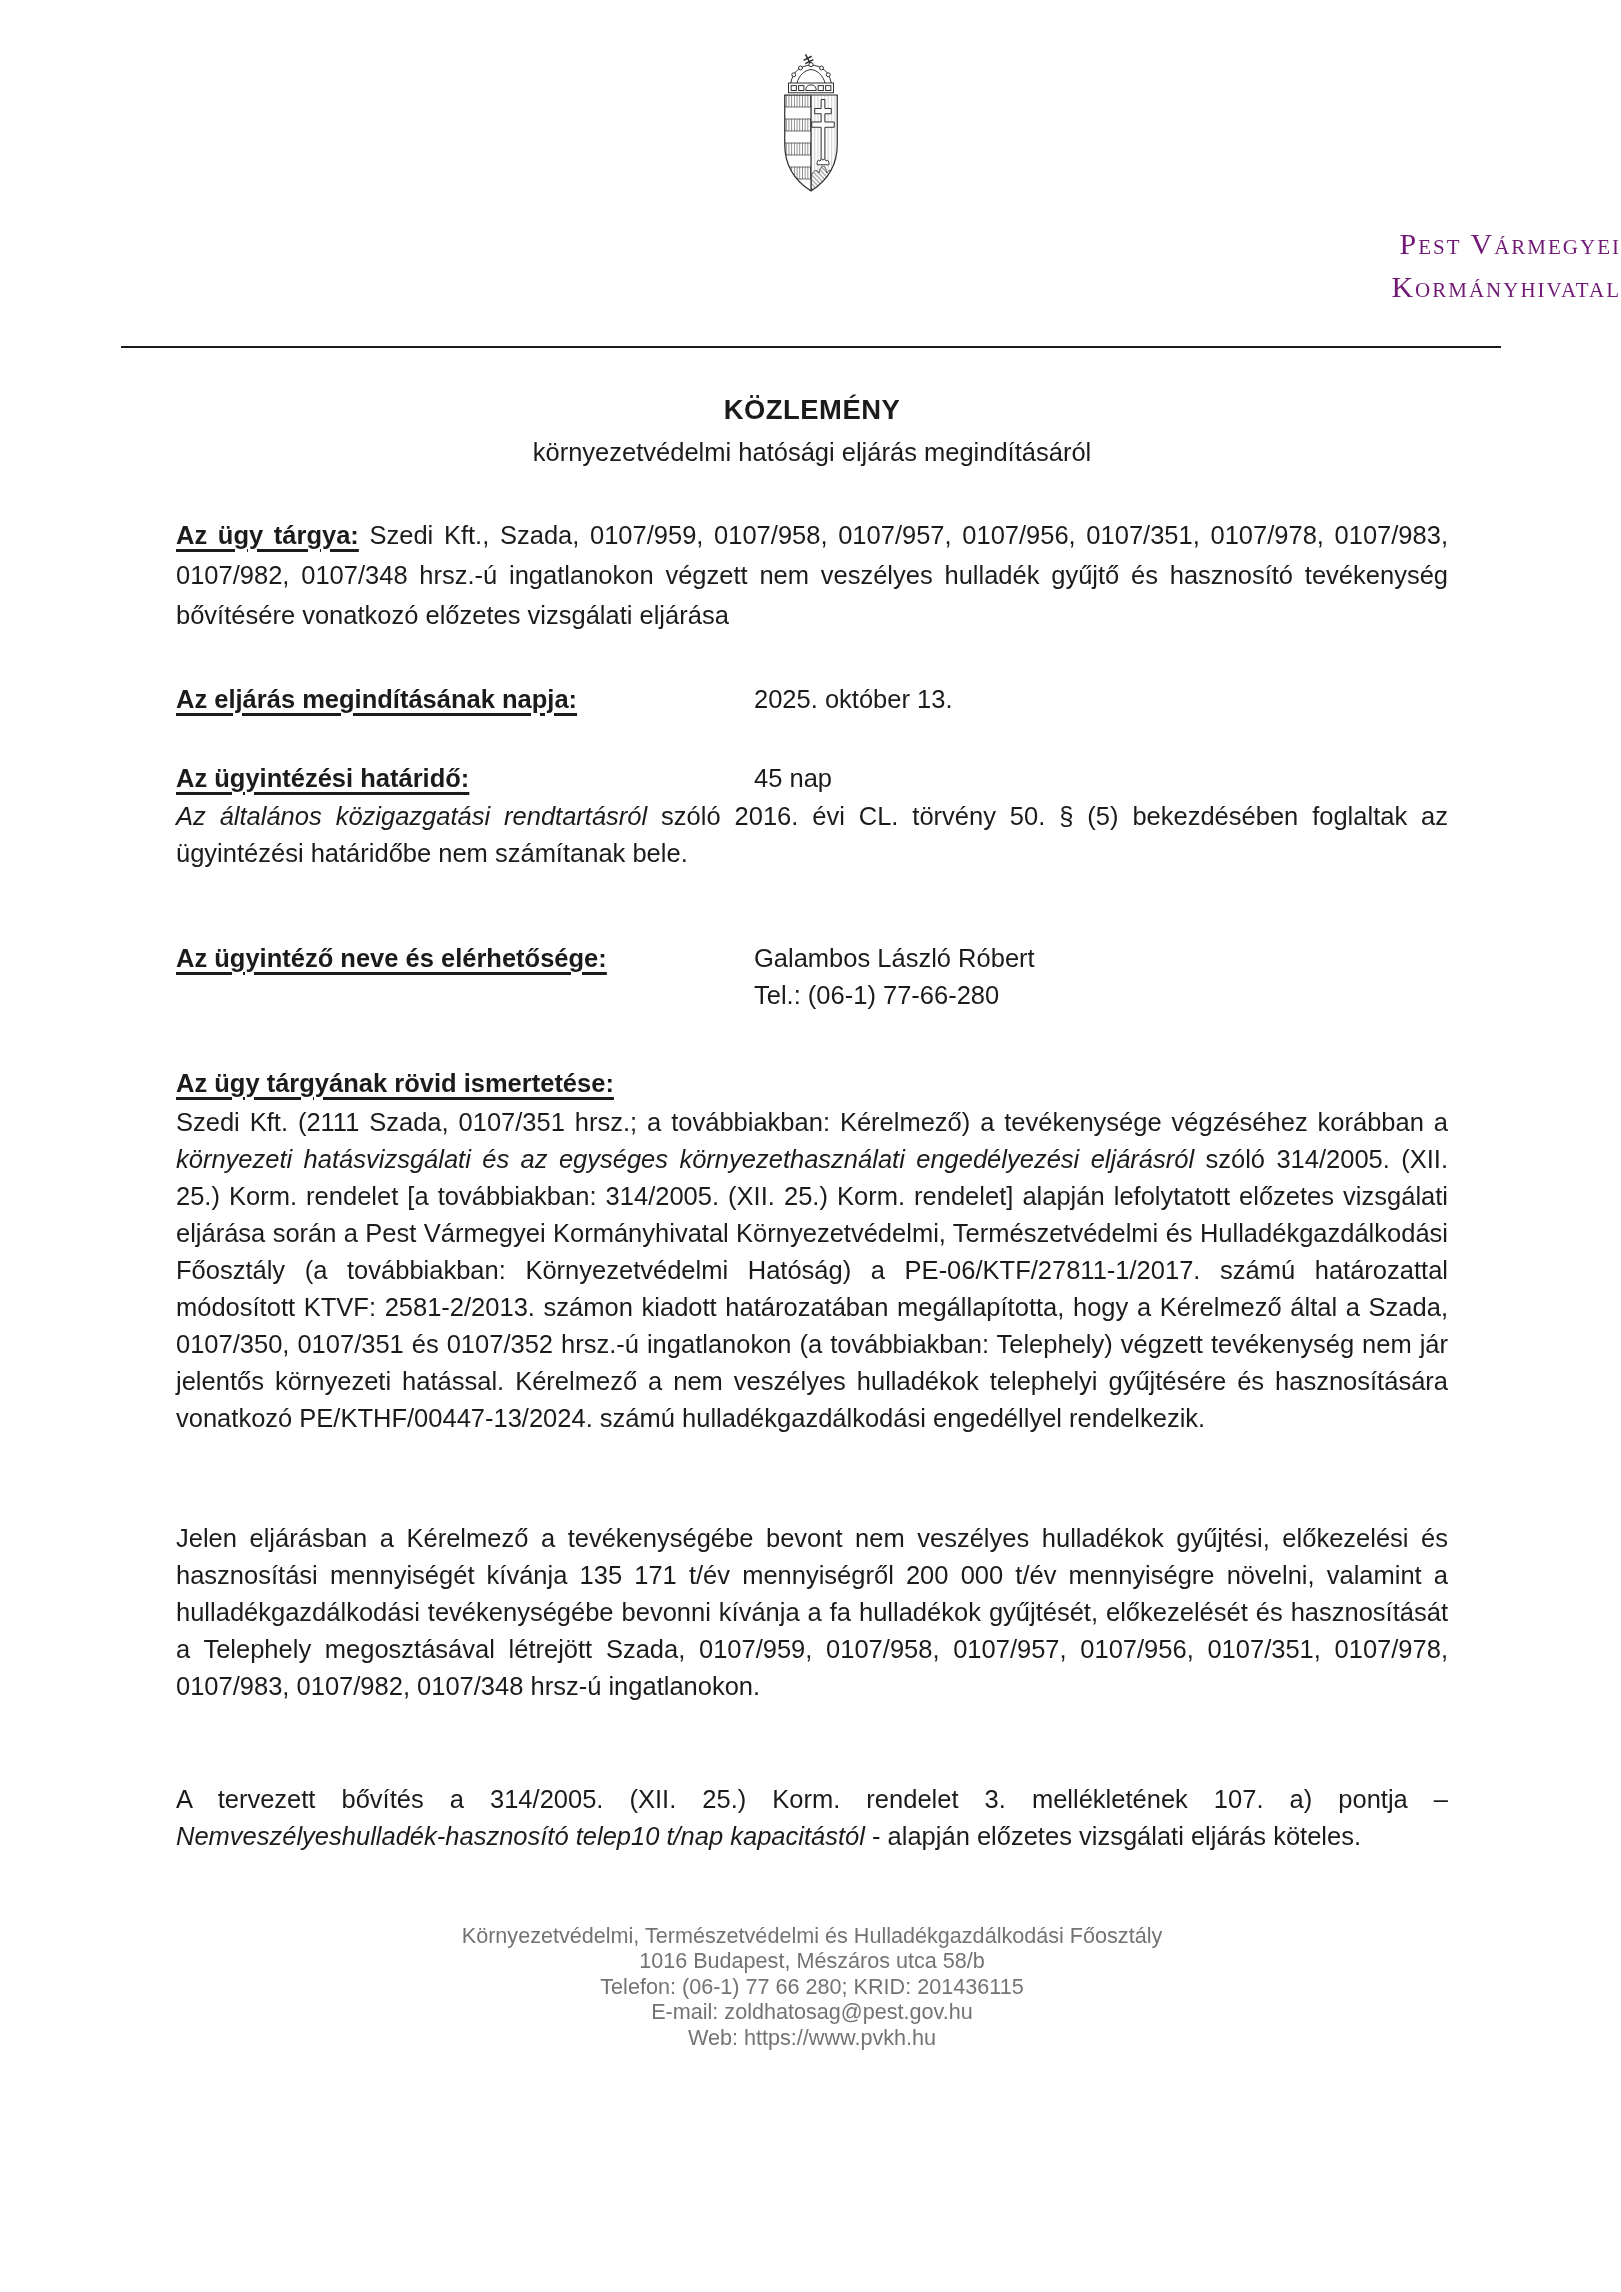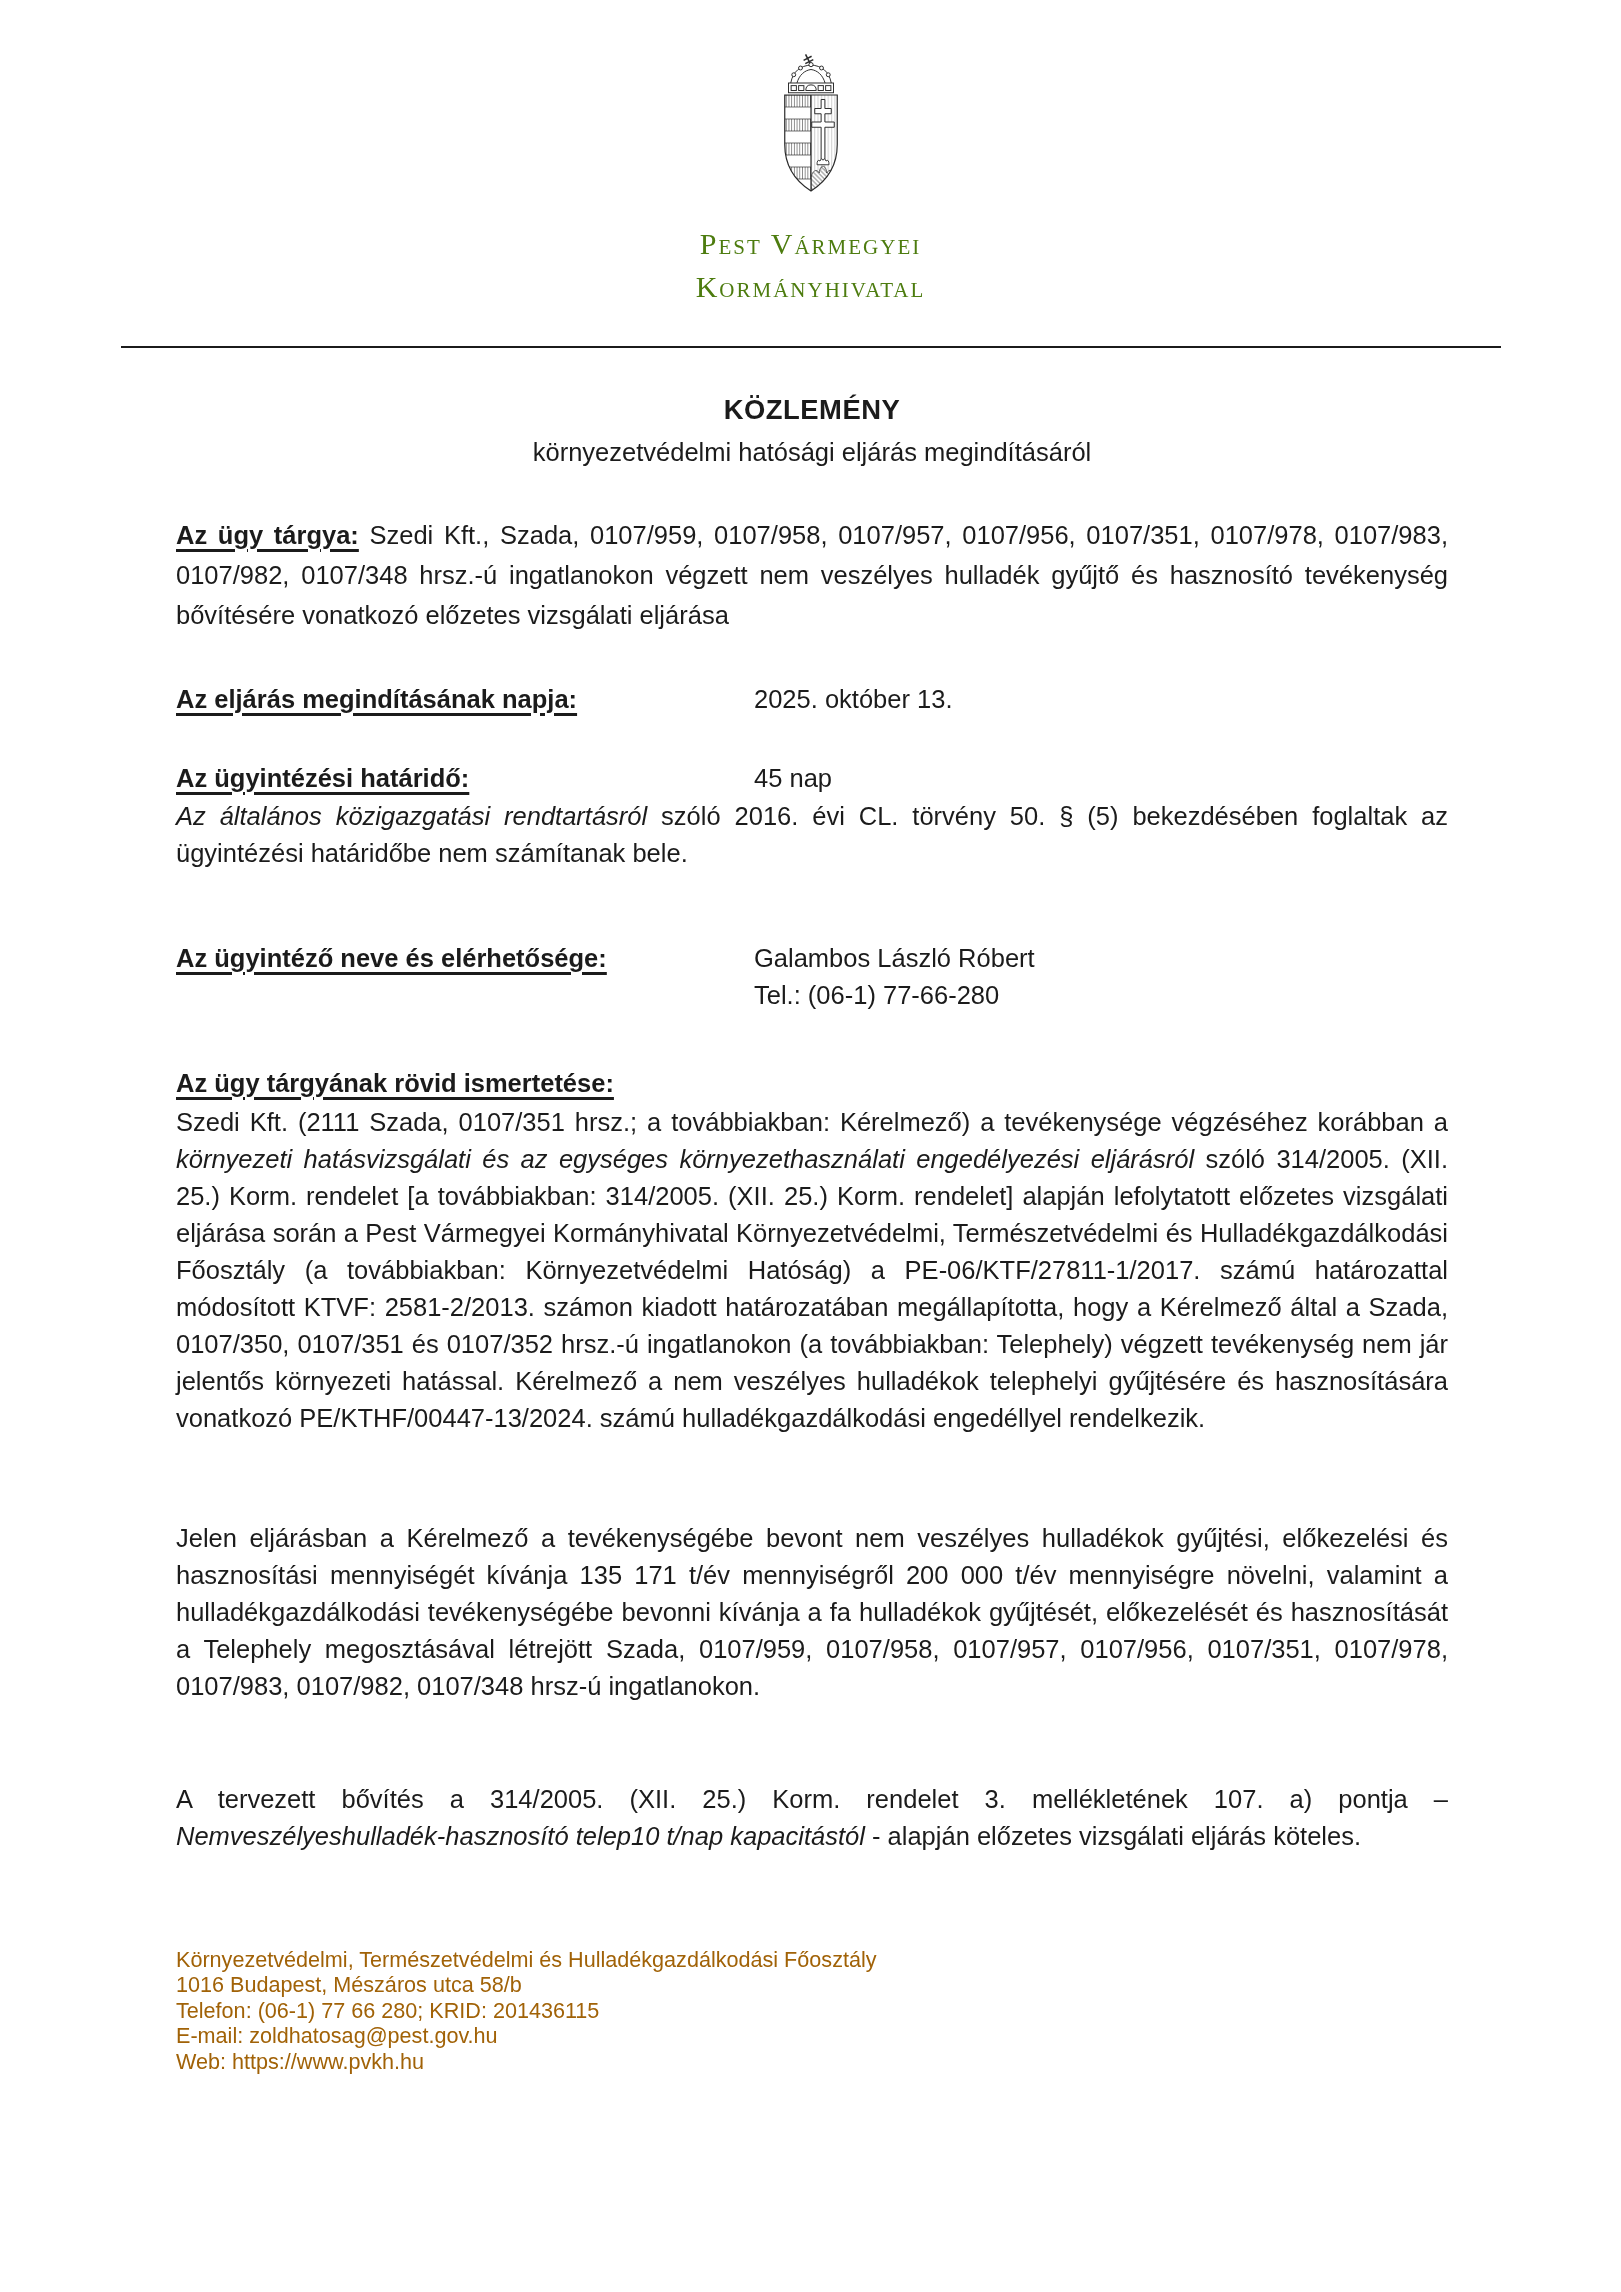--- a/index.html
+++ b/index.html
@@ -2,22 +2,22 @@
 <html lang="hu"><head>
 <meta charset="utf-8">
 <style>
   html,body{margin:0;padding:0;background:#ffffff;}
   .page{
     position:relative;width:1621px;height:2293px;background:#ffffff;
     color:#1b1b1b;font-family:"Liberation Sans",sans-serif;overflow:hidden;
   }
   p{margin:0;}
   .coat{display:block;margin:51px auto 0;}
-  .org{text-align:center;font-family:"Liberation Serif",serif;font-variant:small-caps;
-       color:#4d7c0f;letter-spacing:2px;}
+  .org{text-align:right;font-family:"Liberation Serif",serif;font-variant:small-caps;
+       color:#701a75;letter-spacing:2px;}
   .org1{margin-top:5.9px;font-size:30px;line-height:41px;}
   .org2{font-size:30px;line-height:45px;}
   .rule{border:none;border-top:2.9px solid #1b1b1b;margin:37px 120px 0 121px;}
   .content{margin:0 173px 0 176px;font-size:25.5px;line-height:37px;}
   .title{margin-top:42px;text-align:center;font-weight:bold;font-size:27.4px;line-height:39px;letter-spacing:0.5px;}
   .subtitle{margin-top:3.9px;text-align:center;font-size:25.5px;line-height:39px;}
   .para{text-align:justify;}
   .lbl{font-weight:bold;text-decoration:underline;text-decoration-thickness:2.5px;text-underline-offset:4.9px;}
   .it{font-style:italic;}
   .subject{margin-top:43px;line-height:40px;}
@@ -26,21 +26,21 @@
   .row1{margin-top:44px;}
   .row2{margin-top:45px;}
   .row3{margin-top:40px;}
   .note{}
   .officer-row{margin-top:68px;line-height:37px;}
   .tel-row{line-height:37px;}
   .heading{margin-top:51px;line-height:37px;}
   .p1{margin-top:2px;}
   .p2{margin-top:83px;}
   .p3{margin-top:76px;}
-  .footer{margin-top:92px;font-size:21.6px;line-height:25.5px;color:#a16207;}
+  .footer{margin-top:68px;text-align:center;font-size:21.6px;line-height:25.5px;color:#737373;}
 </style>
 </head>
 <body>
 
 <div class="page">
 
   <svg class="coat" width="90" height="166" viewBox="0 0 120 220" aria-hidden="true">
     <defs>
       <pattern id="pv" width="3.6" height="4" patternUnits="userSpaceOnUse">
         <line x1="1.8" y1="0" x2="1.8" y2="4" stroke="#3c3c3c" stroke-width="0.8"></line>

